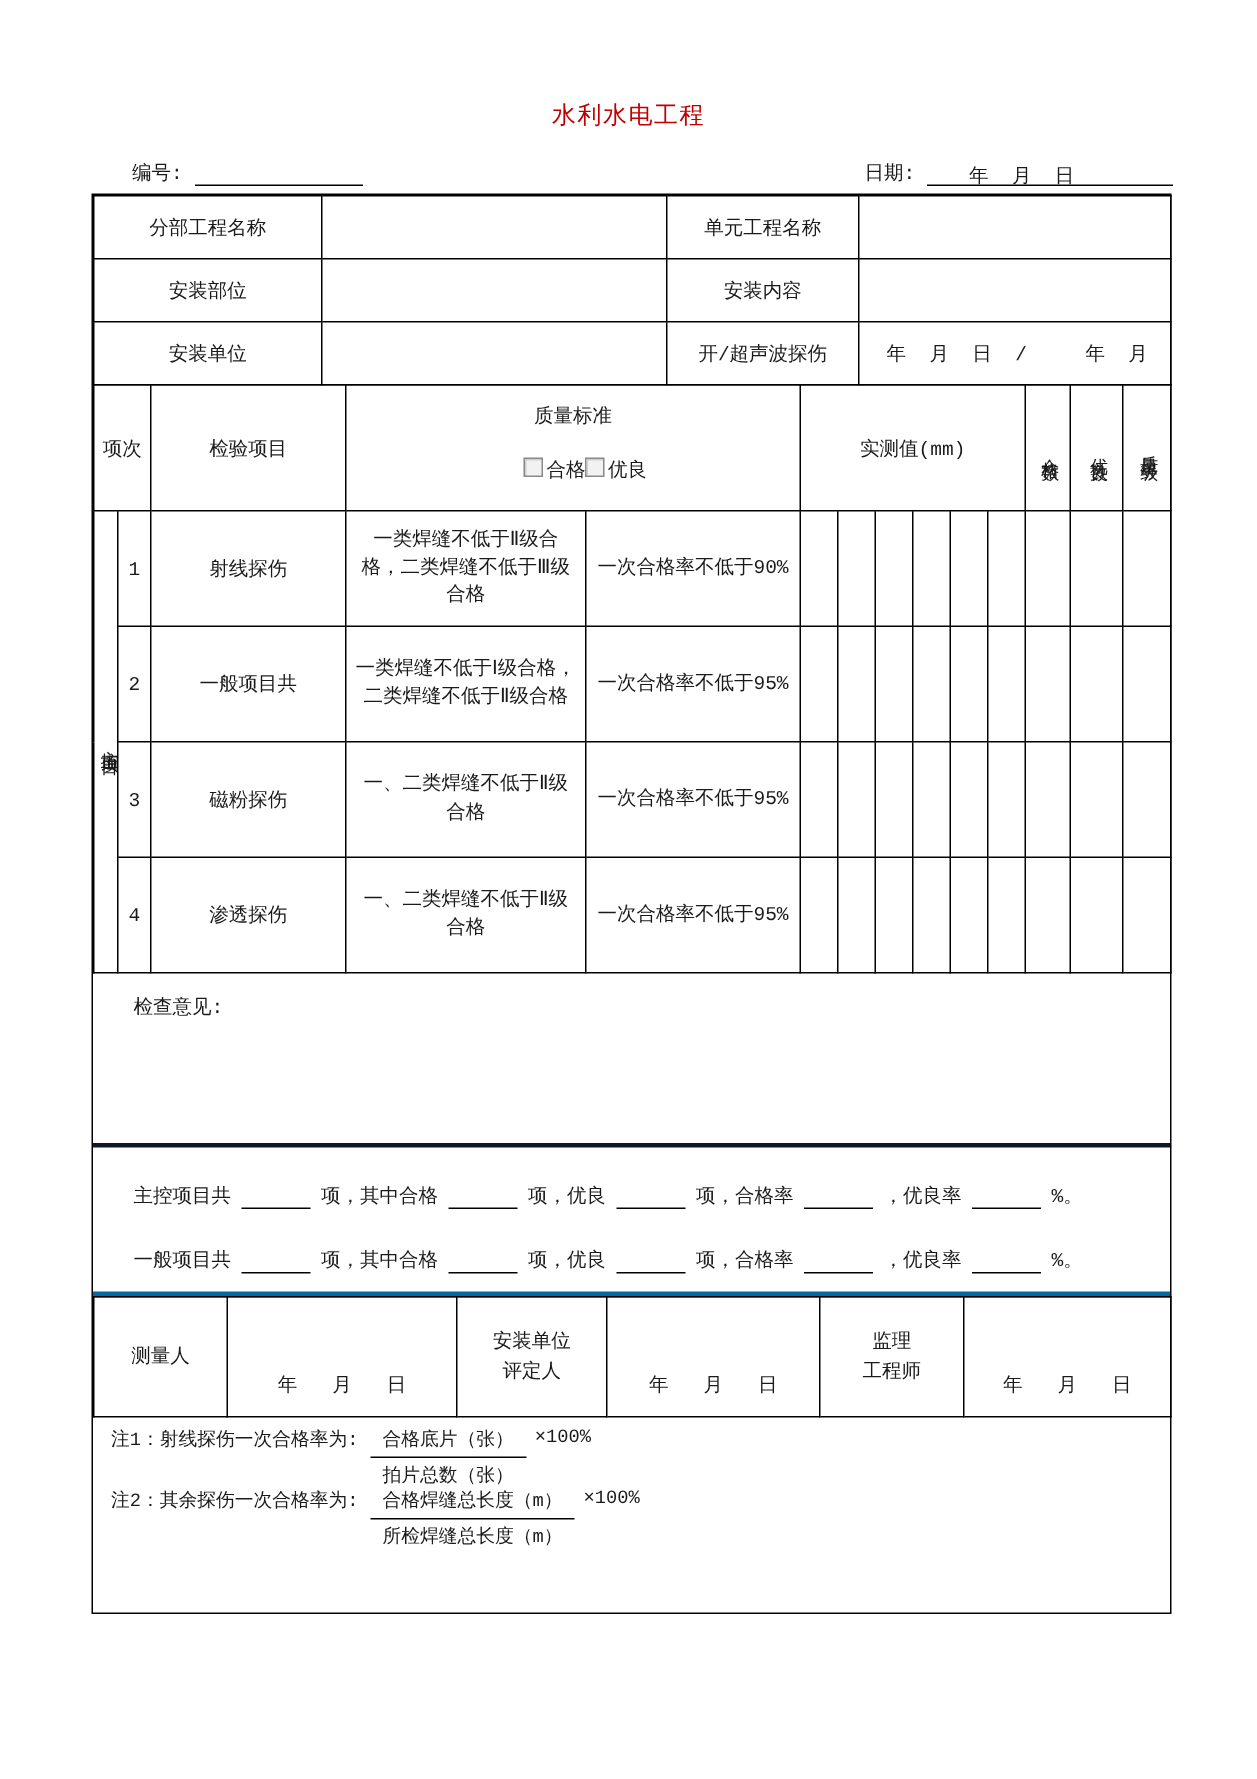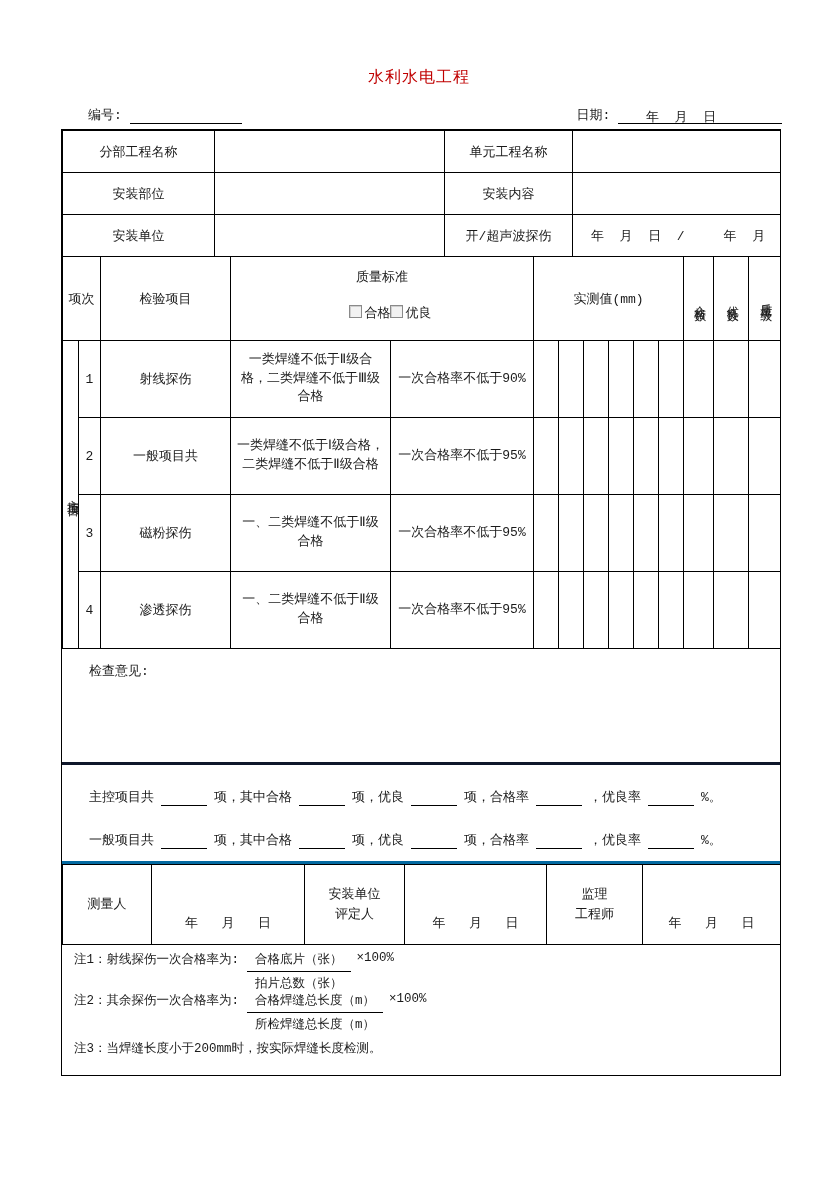--- a/index.html
+++ b/index.html
@@ -247,19 +247,16 @@
         <span class="mult">×100%</span>
       </div>
       <div class="note-line">
         <span>注2：其余探伤一次合格率为:</span>
         <span class="frac">
           <div class="num">合格焊缝总长度（m）</div>
           <div class="den">所检焊缝总长度（m）</div>
         </span>
         <span class="mult">×100%</span>
       </div>
-      <div class="note-line note-line3">
-        <span>注3：当焊缝长度小于200mm时，按实际焊缝长度检测。</span>
-      </div>
     </div>
 
   </div>
 </div>
 
 </body></html>

